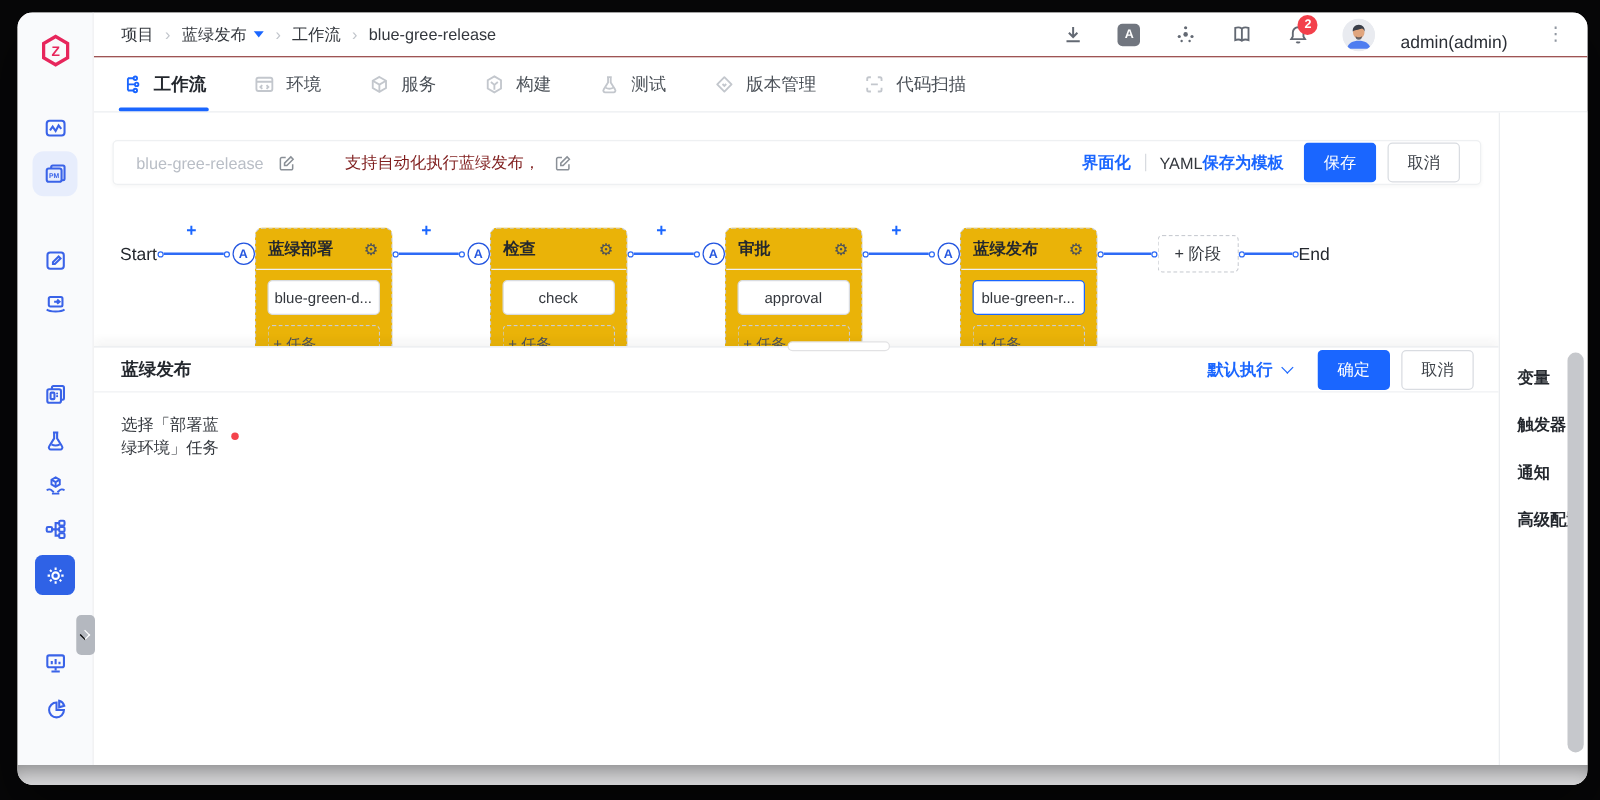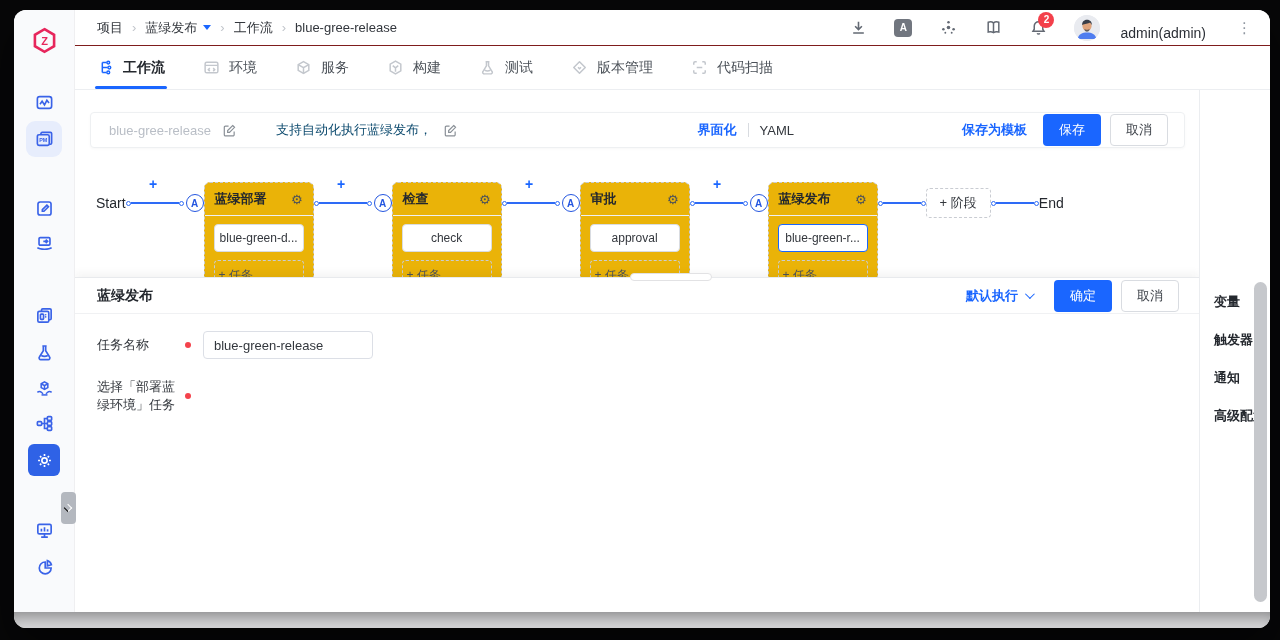--- a/index.html
+++ b/index.html
@@ -64,22 +64,22 @@
     height:3px; background:#1a66ff; border-radius:2px; }
 
   
   .content { position:absolute; left:61px; right:0; top:80px; bottom:16px; background:#fff; }
 
   .editor-bar { position:absolute; left:15px; top:22px; width:1095px; height:36px;
     border:1px solid #eef0f2; border-radius:4px; display:flex; align-items:center;
     padding:0 16px 0 18px; box-shadow:0 1px 3px rgba(30,35,43,.03); background:#fff; }
   .wf-name { font-size:13px; color:#b9bec6; }
   .edit-ic { width:13px; height:13px; color:#8a9097; margin-left:12px; cursor:pointer; }
-  .wf-desc { font-size:13px; color:#0c4a6e; margin-left:40px; }
-  .mode-toggle { margin-left:auto; margin-right:168px; display:flex; align-items:center; font-size:13px;justify-content:center; }
+  .wf-desc { font-size:13px; color:#7f1d1d; margin-left:40px; }
+  .mode-toggle { margin-left:auto; display:flex; align-items:center; font-size:13px;justify-content:center; }
   .mode-ui { color:#1a66ff; font-weight:bold; cursor:pointer; }
   .mode-sep { width:1px; height:14px; background:#d8dbe0; margin:0 11px; }
   .mode-yaml { color:#33373d; cursor:pointer; }
   .link-btn { color:#1a66ff; font-size:13px; font-weight:bold; cursor:pointer; margin-right:16px; }
   .btn { font-size:13px; border-radius:4px; padding:6px 15px; cursor:pointer; border:1px solid transparent; }
   .btn-primary { background:#1a66ff; color:#fff; }
   .btn-plain { background:#fff; color:#3c4148; border-color:#d9dce1; margin-left:9px; }
 
   
   .pipeline { position:absolute; left:15px; top:80px; width:1095px; height:107px;
@@ -485,25 +485,20 @@
         <span class="panel-title">蓝绿发布</span>
         <span class="exec-mode">
           <span>默认执行</span>
           <span class="chev"></span>
         </span>
         <button class="btn btn-primary">确定</button>
         <button class="btn btn-plain">取消</button>
       </div>
       <div class="form">
         <div class="form-row">
-          <span class="f-label">任务名称</span>
-          <span class="req-dot"></span>
-          <input class="f-input" value="blue-green-release" style="">
-        </div>
-        <div class="form-row">
           <span class="f-label">选择「部署蓝绿环境」任务</span>
           <span class="req-dot"></span>
         </div>
       </div>
     </div>
 
     <div class="right-panel">
       <div class="rp-item">变量</div>
       <div class="rp-item">触发器</div>
       <div class="rp-item">通知</div>

